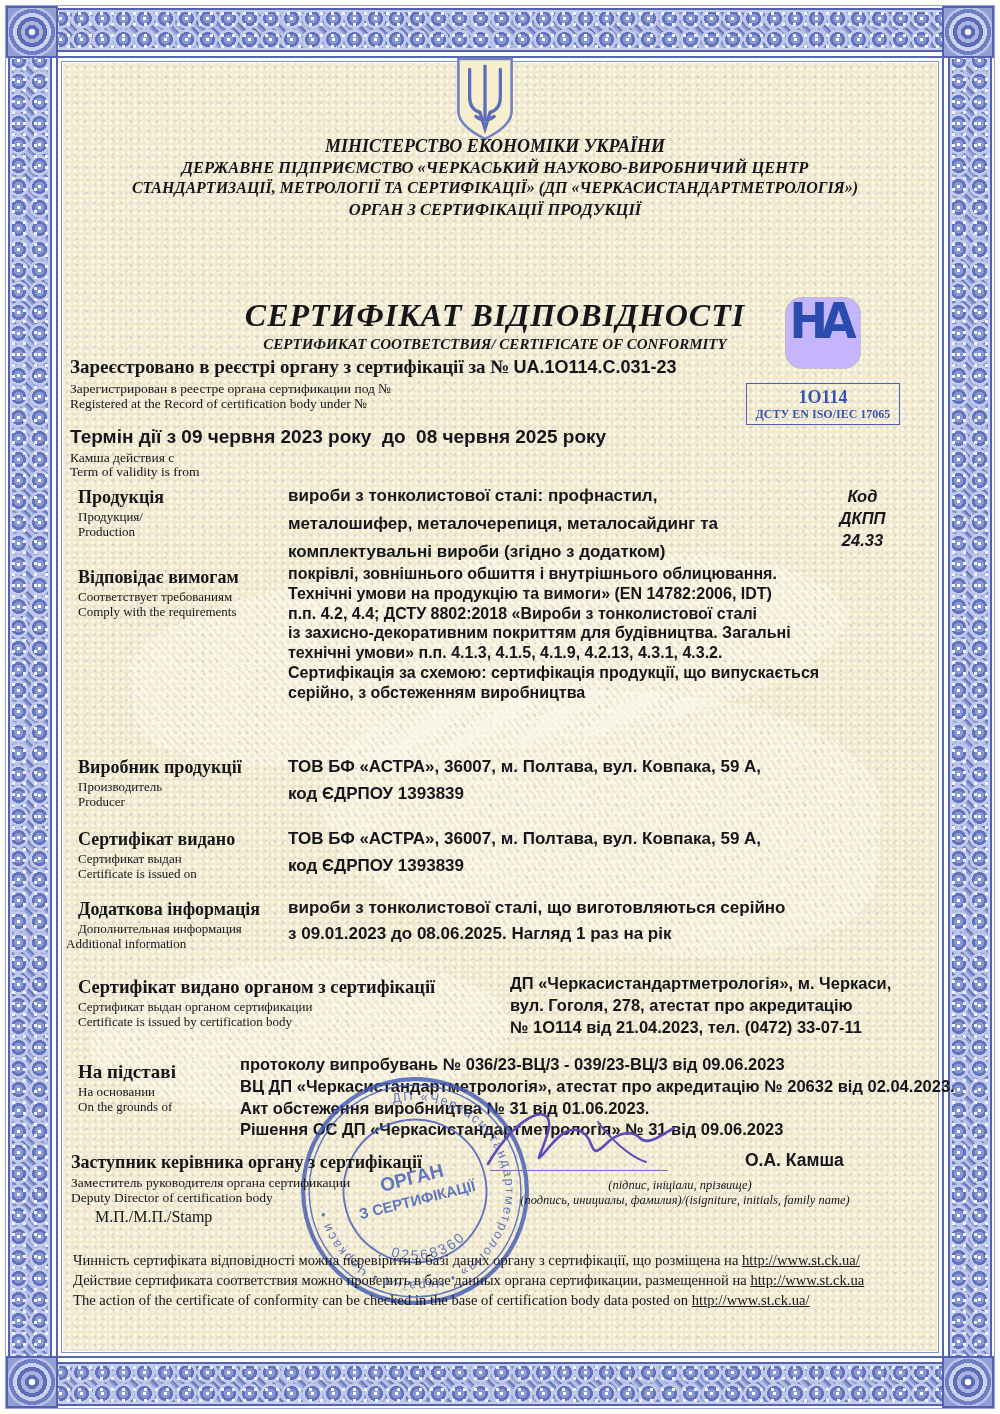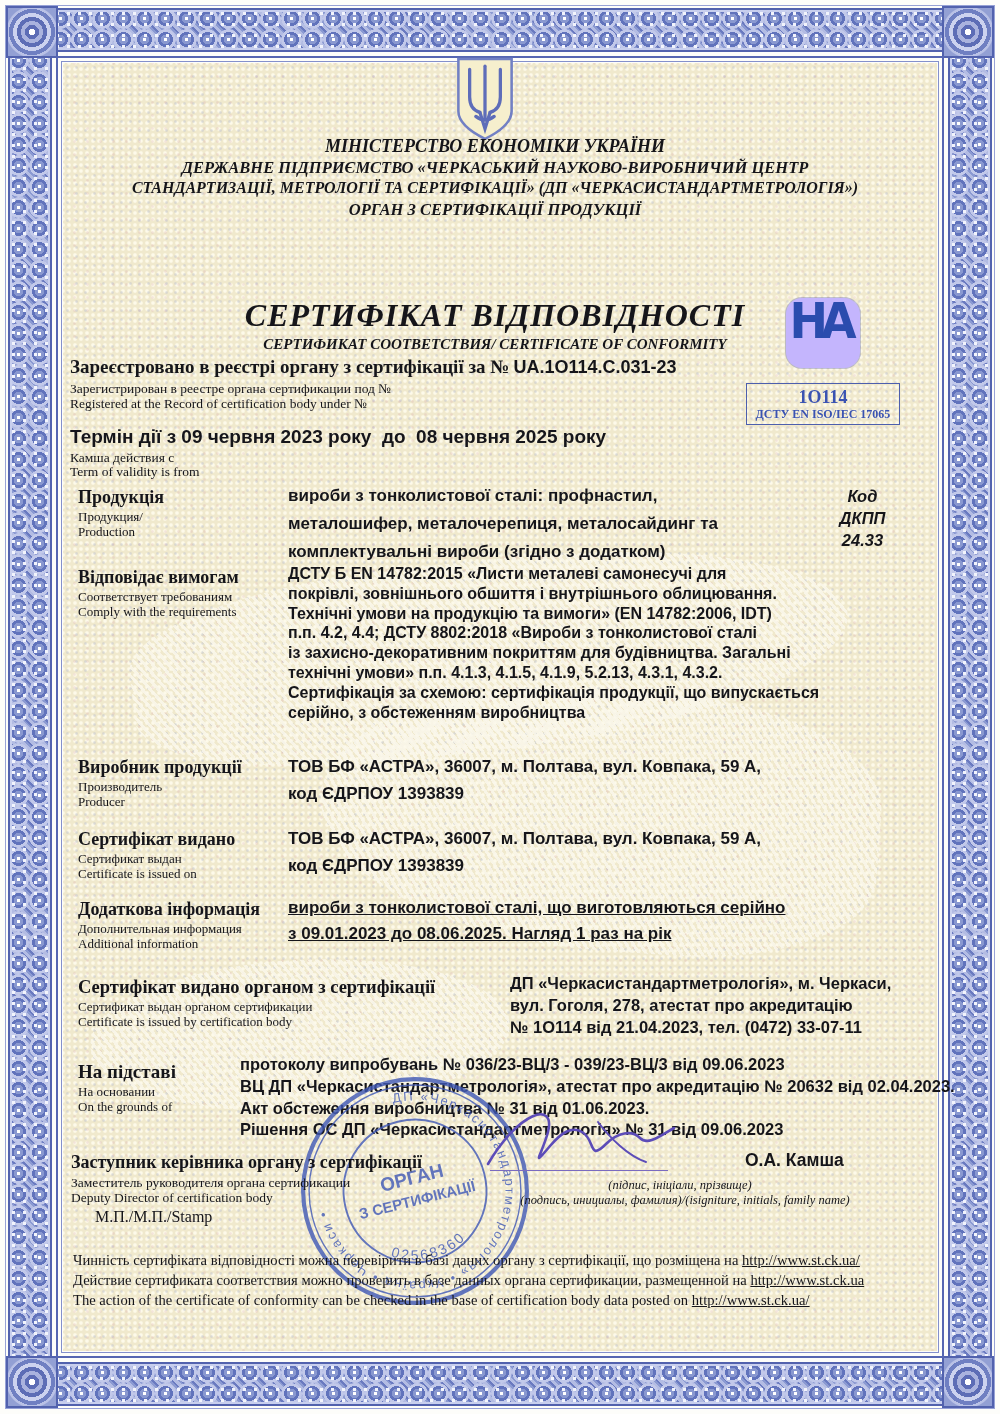--- a/index.html
+++ b/index.html
@@ -127,26 +127,25 @@
   <div class="abs sanB center" style="left:810px;top:485px;width:105px;font-size:16.5px;line-height:22px;">
     <div>Код</div>
     <div>ДКПП</div>
     <div>24.33</div>
   </div>
 
   <div class="abs lbl" style="left:78px;top:567px;">Відповідає вимогам</div>
   <div class="abs sub" style="left:78px;top:590px;">Соответствует требованиям</div>
   <div class="abs sub" style="left:78px;top:605px;">Comply with the requirements</div>
   <div class="abs sanB" style="left:288px;top:564px;font-size:16px;line-height:19.8px;">
-    <div class="nw">ДСТУ Б EN 14782:2015 «Листи металеві самонесучі для</div>
     <div class="nw">покрівлі, зовнішнього обшиття і внутрішнього облицювання.</div>
     <div class="nw">Технічні умови на продукцію та вимоги» (EN 14782:2006, IDT)</div>
     <div class="nw">п.п. 4.2, 4.4; ДСТУ 8802:2018 «Вироби з тонколистової сталі</div>
     <div class="nw">із захисно-декоративним покриттям для будівництва. Загальні</div>
-    <div class="nw">технічні умови» п.п. 4.1.3, 4.1.5, 4.1.9, 5.2.13, 4.3.1, 4.3.2.</div>
+    <div class="nw">технічні умови» п.п. 4.1.3, 4.1.5, 4.1.9, 4.2.13, 4.3.1, 4.3.2.</div>
     <div class="nw">Сертифікація за схемою: сертифікація продукції, що випускається</div>
     <div class="nw">серійно, з обстеженням виробництва</div>
   </div>
 
   <div class="abs lbl" style="left:78px;top:757px;">Виробник продукції</div>
   <div class="abs sub" style="left:78px;top:780px;">Производитель</div>
   <div class="abs sub" style="left:78px;top:795px;">Producer</div>
   <div class="abs sanB" style="left:288px;top:753px;font-size:17px;line-height:27px;">
     <div class="nw">ТОВ БФ «АСТРА», 36007, м. Полтава, вул. Ковпака, 59 А,</div>
     <div class="nw">код ЄДРПОУ 1393839</div>
@@ -155,22 +154,22 @@
   <div class="abs lbl" style="left:78px;top:829px;font-family:Liberation Serif, serif;">Сертифікат видано</div>
   <div class="abs sub" style="left:78px;top:852px;">Сертификат выдан</div>
   <div class="abs sub" style="left:78px;top:867px;">Certificate is issued on</div>
   <div class="abs sanB" style="left:288px;top:825px;font-size:17px;line-height:27px;">
     <div class="nw">ТОВ БФ «АСТРА», 36007, м. Полтава, вул. Ковпака, 59 А,</div>
     <div class="nw">код ЄДРПОУ 1393839</div>
   </div>
 
   <div class="abs lbl" style="left:78px;top:899px;">Додаткова інформація</div>
   <div class="abs sub" style="left:78px;top:922px;">Дополнительная информация</div>
-  <div class="abs sub" style="left:78px;top:937px;">Additional information</div>
-  <div class="abs sanB" style="left:288px;top:895px;font-size:17px;line-height:26px;text-decoration:underline;">
+  <div class="abs sub" style="left:66px;top:937px;">Additional information</div>
+  <div class="abs sanB" style="left:288px;top:895px;font-size:17px;line-height:26px;">
     <div class="nw">вироби з тонколистової сталі, що виготовляються серійно</div>
     <div class="nw">з 09.01.2023 до 08.06.2025. Нагляд 1 раз на рік</div>
   </div>
 
   <div class="abs lbl nw" style="left:78px;top:977px;font-size:18.5px;">Сертифікат видано органом з сертифікації</div>
   <div class="abs sub" style="left:78px;top:1000px;">Сертификат выдан органом сертификации</div>
   <div class="abs sub" style="left:78px;top:1015px;">Certificate is issued by certification body</div>
   <div class="abs sanB" style="left:510px;top:972px;font-size:16.5px;line-height:22px;">
     <div class="nw">ДП «Черкасистандартметрологія», м. Черкаси,</div>
     <div class="nw">вул. Гоголя, 278, атестат про акредитацію</div>

